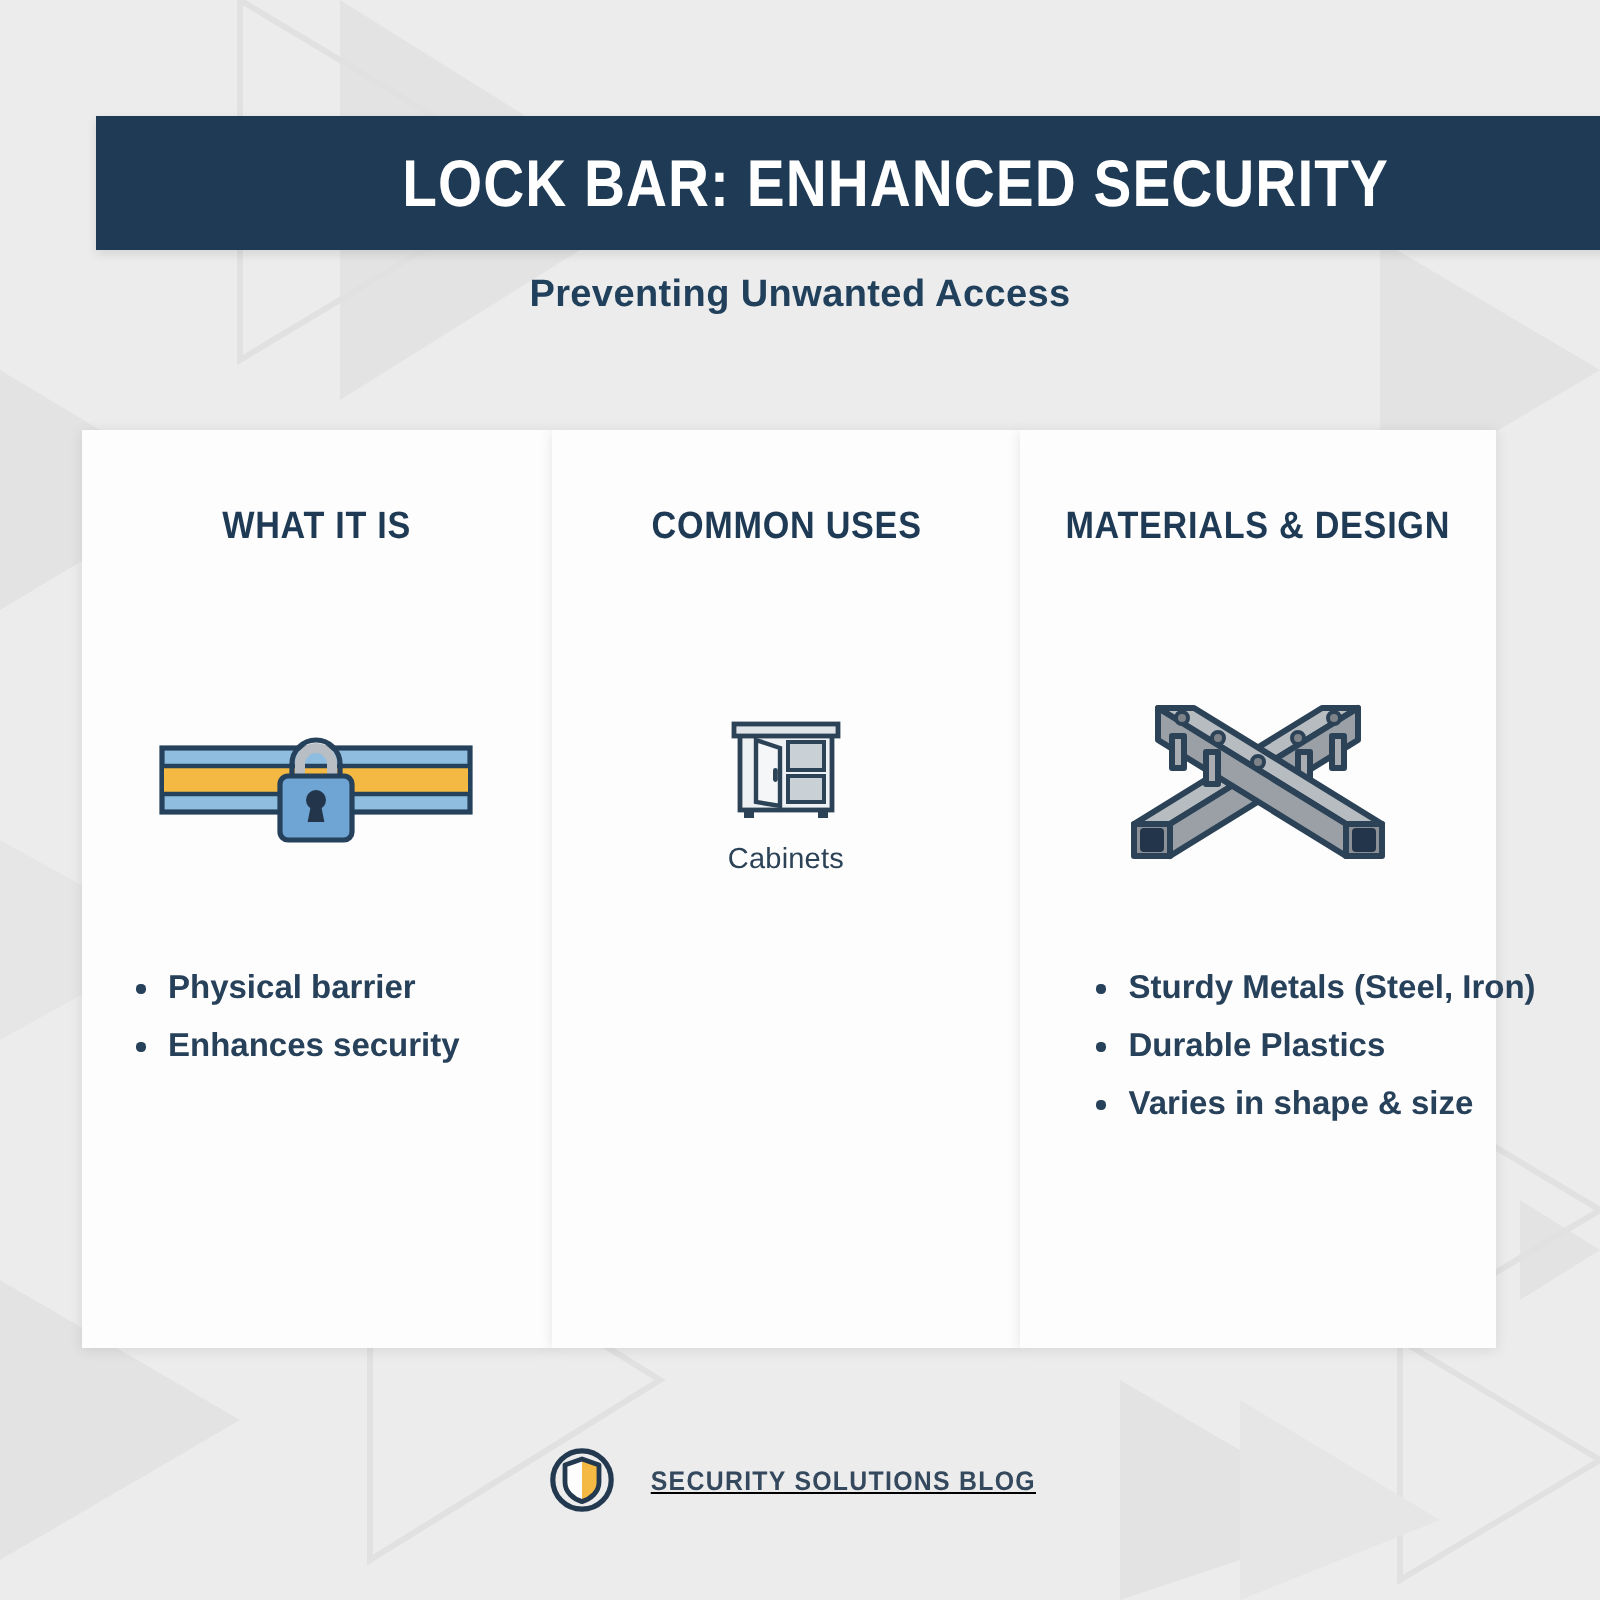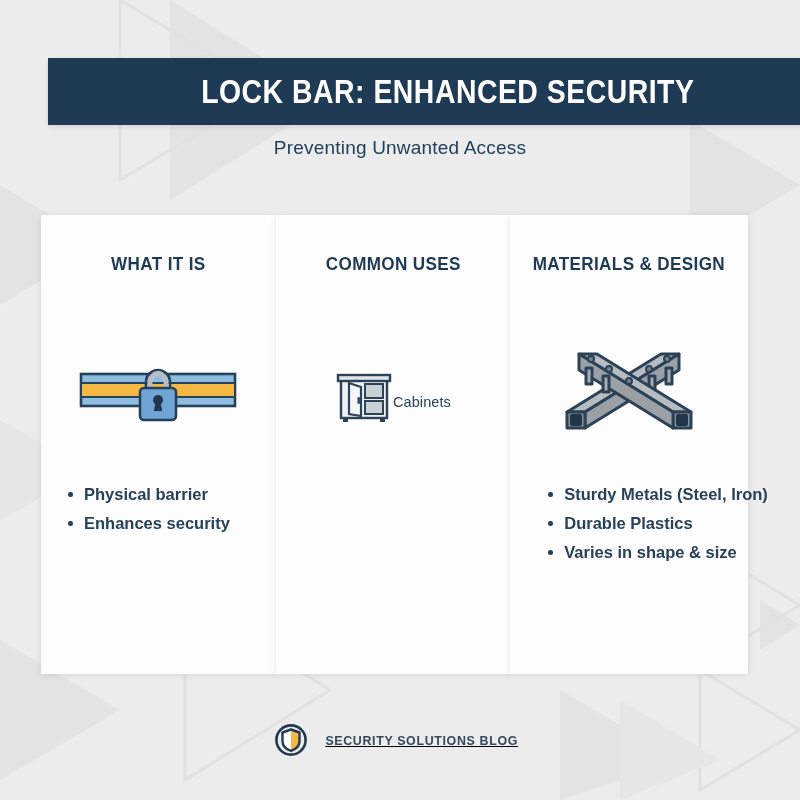--- a/index.html
+++ b/index.html
@@ -54,21 +54,21 @@
     white-space: nowrap;
   }
   .subtitle {
     position: absolute;
     left: 0;
     top: 137px;
     width: 800px;
     text-align: center;
     color: #21405c;
     font-size: 19px;
-    font-weight: 400;
+    font-weight: 700;
     letter-spacing: 0.2px;
   }
 
   
   .cards {
     position: absolute;
     left: 41px;
     top: 215px;
     width: 707px;
     height: 459px;
@@ -109,20 +109,21 @@
   .illus-bars    { top: 105px; height: 120px; }
 
   .uses-row {
     display: flex;
     align-items: flex-end;
     justify-content: center;
     gap: 24px;
   }
   .use-item {
     display: flex;
+    flex-direction: column;
     align-items: center;
   }
   .use-label {
     margin-top: 9px;
     color: #2b4257;
     font-size: 14.5px;
     letter-spacing: 0.1px;
   }
 
   

